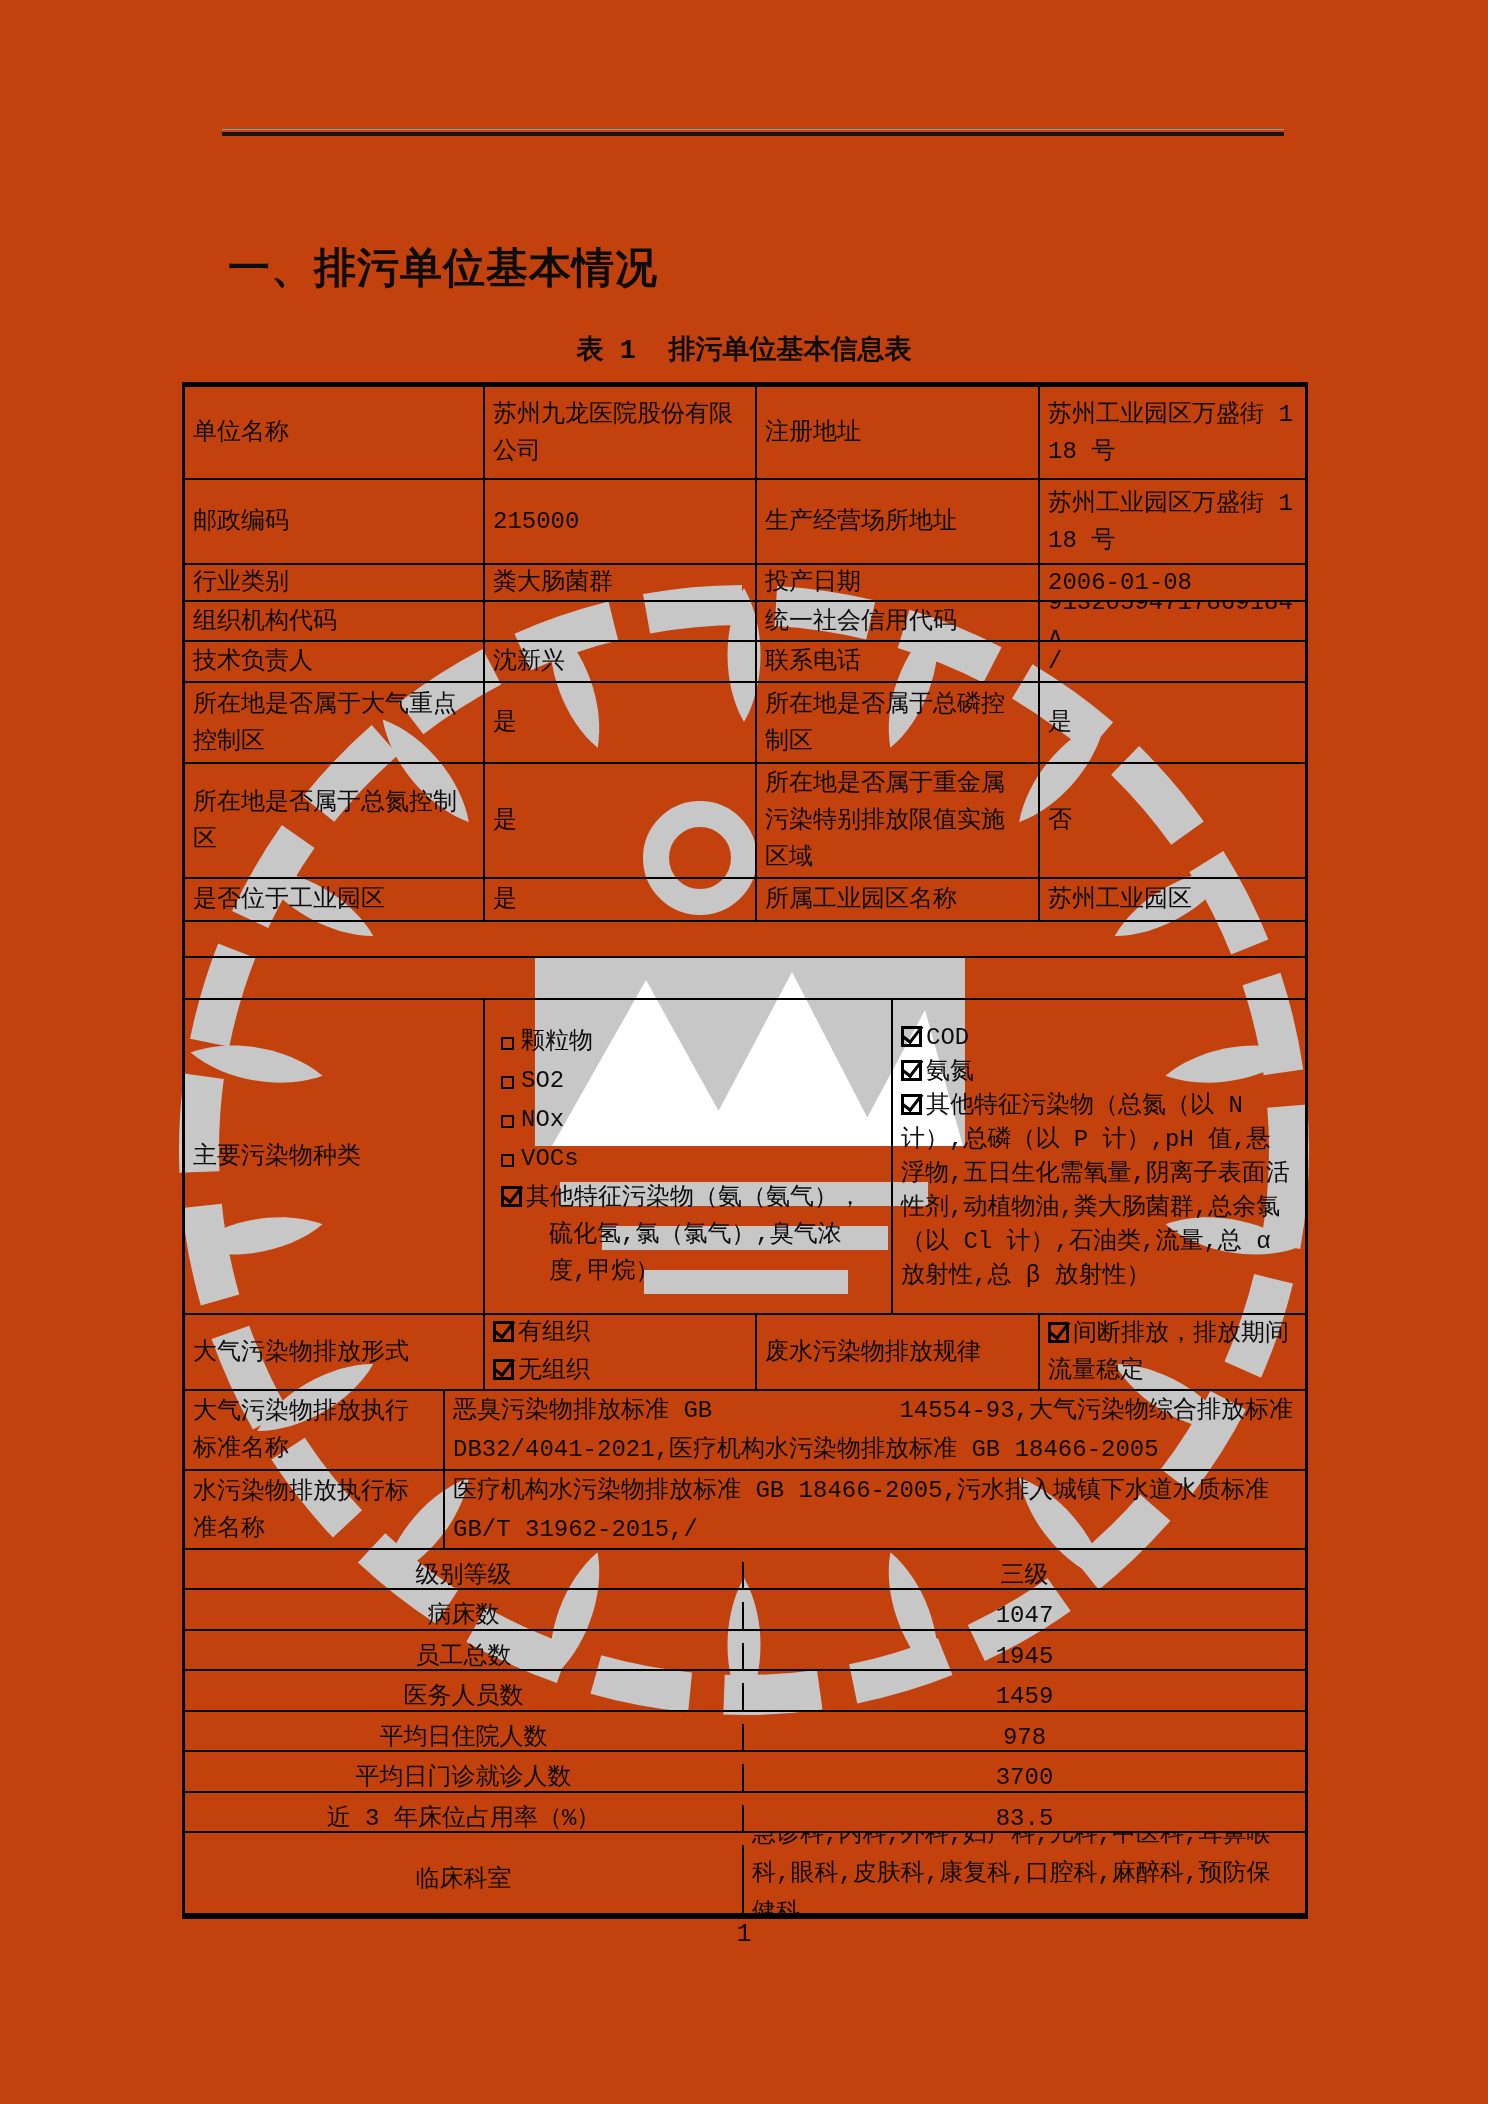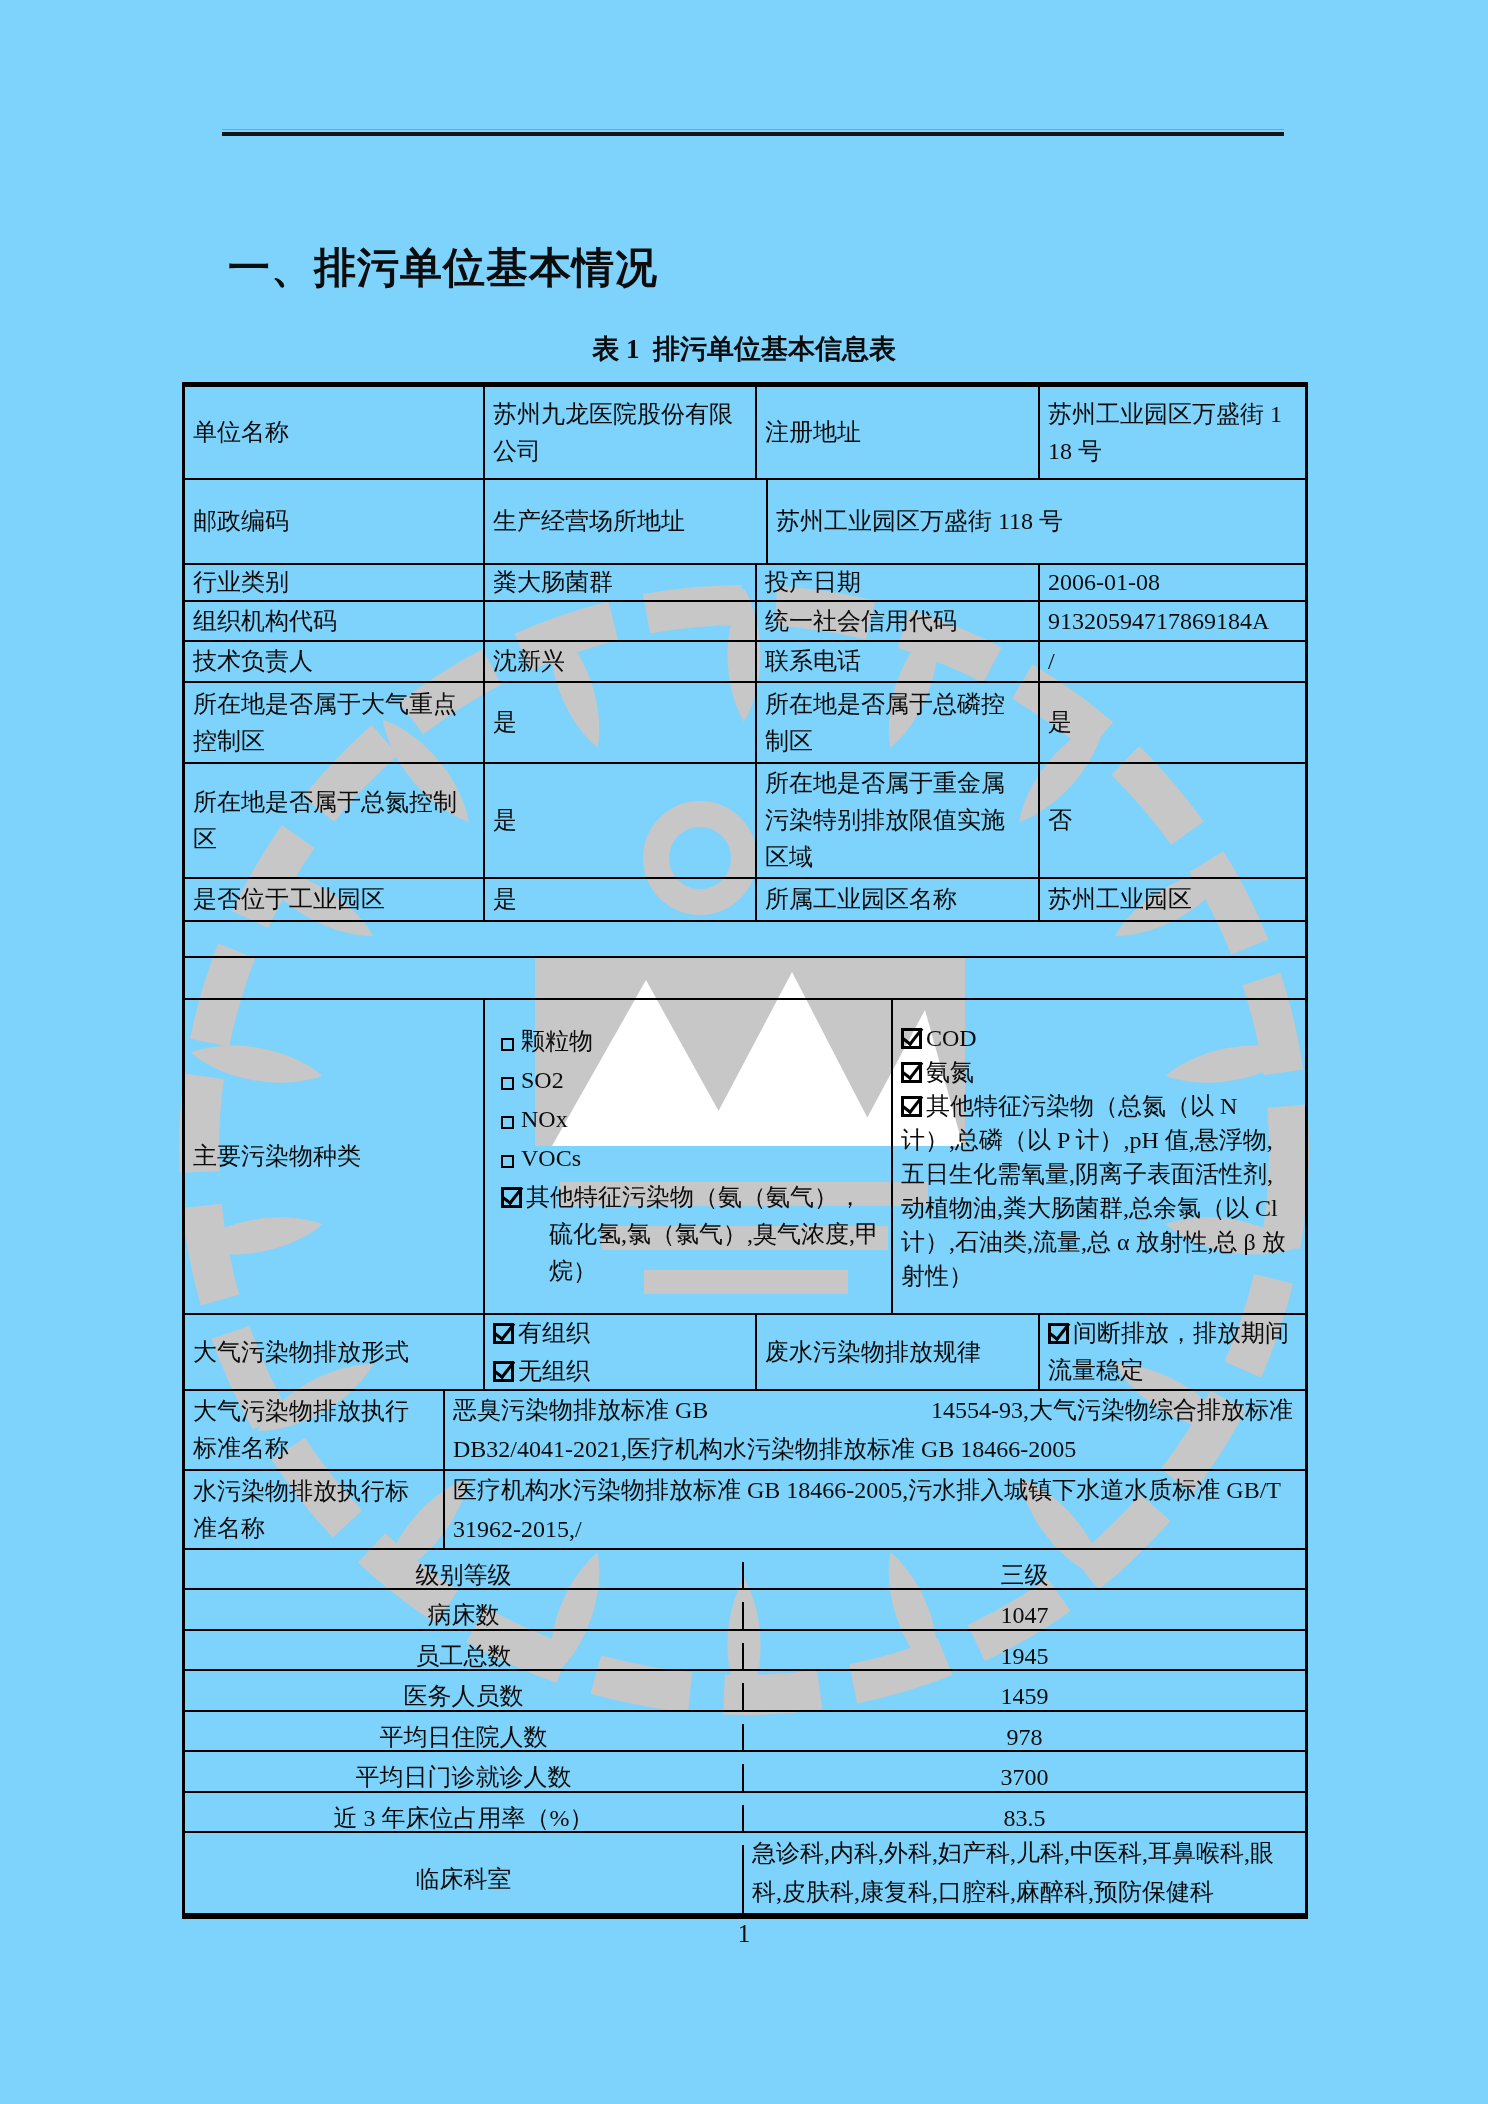--- a/index.html
+++ b/index.html
@@ -1,18 +1,18 @@
 <!DOCTYPE html>
 <html><head>
 <meta charset="utf-8">
 <style>
   html,body{margin:0;padding:0;background:#888;}
   #page{
-    position:relative;width:1488px;height:2104px;background:#7dd3fc;
-    font-family:Liberation Serif, serif;color:#0c0c0c;
+    position:relative;width:1488px;height:2104px;background:#c2410c;
+    font-family:Liberation Mono, monospace;color:#0c0c0c;
     overflow:hidden;margin:0 auto;
   }
   
   .rule{position:absolute;left:222px;top:132px;width:1062px;height:4px;background:#151515;}
   .rule:before{content:"";position:absolute;left:0;top:-3px;width:100%;height:1px;background:#9a9a9a;}
   
   .sec-title{position:absolute;left:228px;top:240px;font-size:42px;font-weight:bold;letter-spacing:1px;white-space:pre;}
   
   .caption{position:absolute;left:0;top:331px;width:100%;text-align:center;font-size:27px;font-weight:bold;white-space:pre;}
   
@@ -150,20 +150,21 @@
 
     <div class="row" style="height:93px">
       <div class="cell c1">单位名称</div>
       <div class="cell c2">苏州九龙医院股份有限公司</div>
       <div class="cell c3">注册地址</div>
       <div class="cell c4 last">苏州工业园区万盛街 118 号</div>
     </div>
 
     <div class="row" style="height:85px">
       <div class="cell c1">邮政编码</div>
+      <div class="cell c2">215000</div>
       <div class="cell c3">生产经营场所地址</div>
       <div class="cell c4 last">苏州工业园区万盛街 118 号</div>
     </div>
 
     <div class="row" style="height:37px">
       <div class="cell c1">行业类别</div>
       <div class="cell c2">粪大肠菌群</div>
       <div class="cell c3">投产日期</div>
       <div class="cell c4 last">2006-01-08</div>
     </div>

